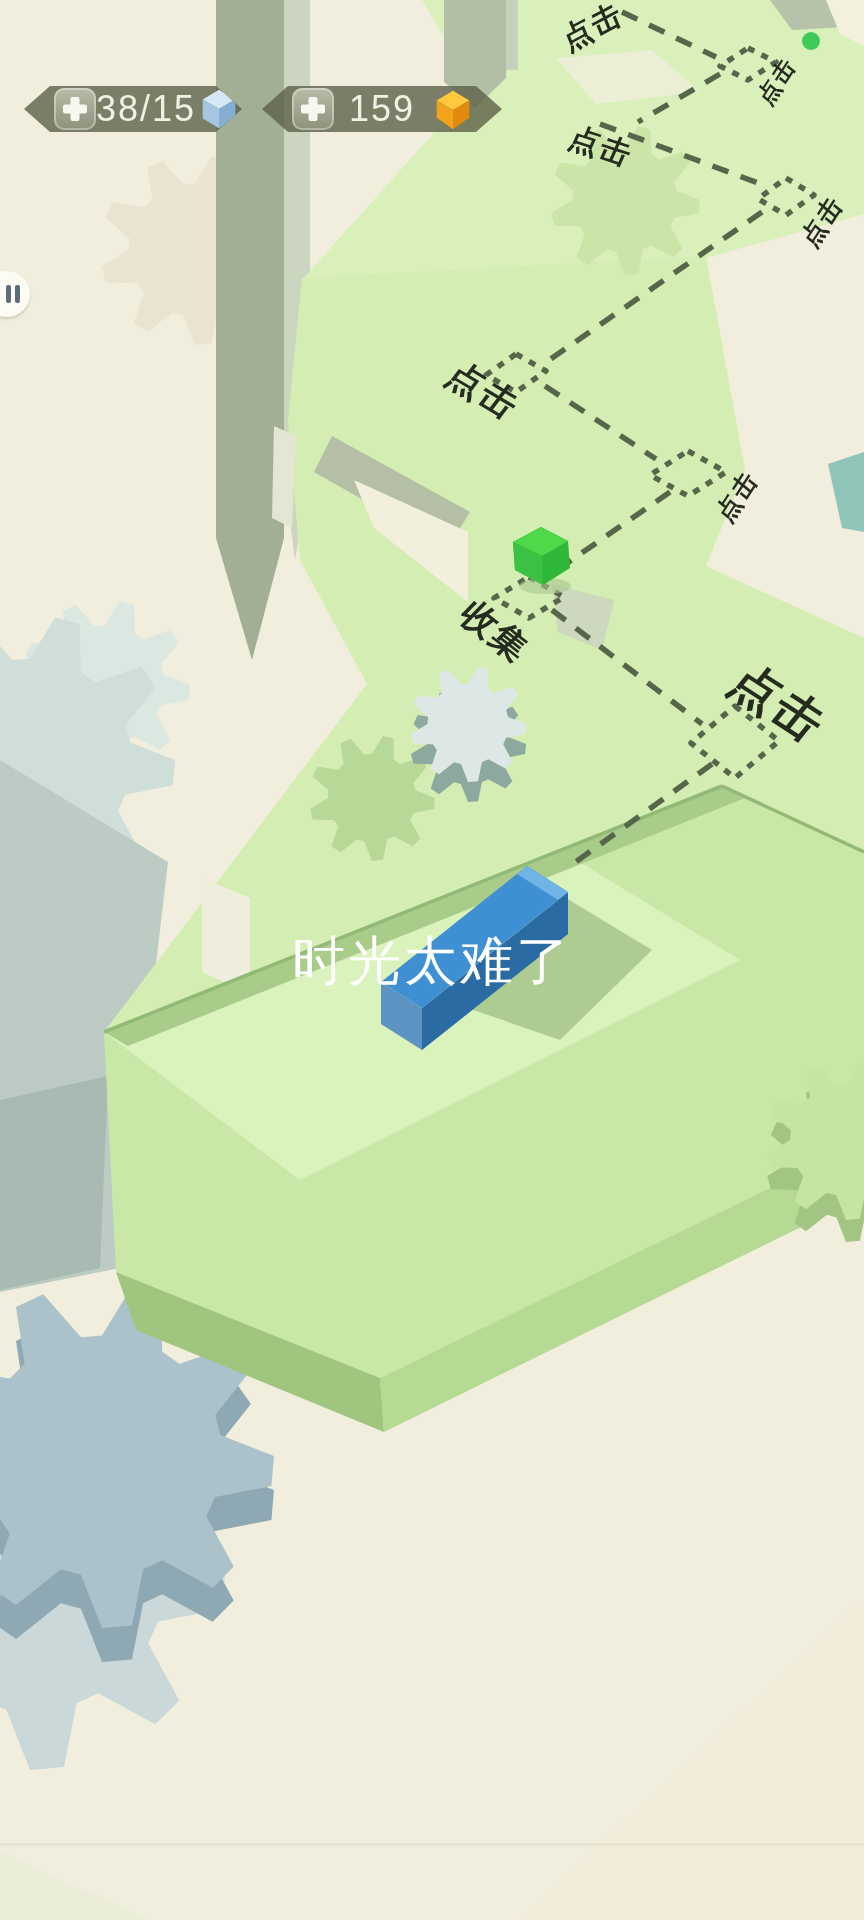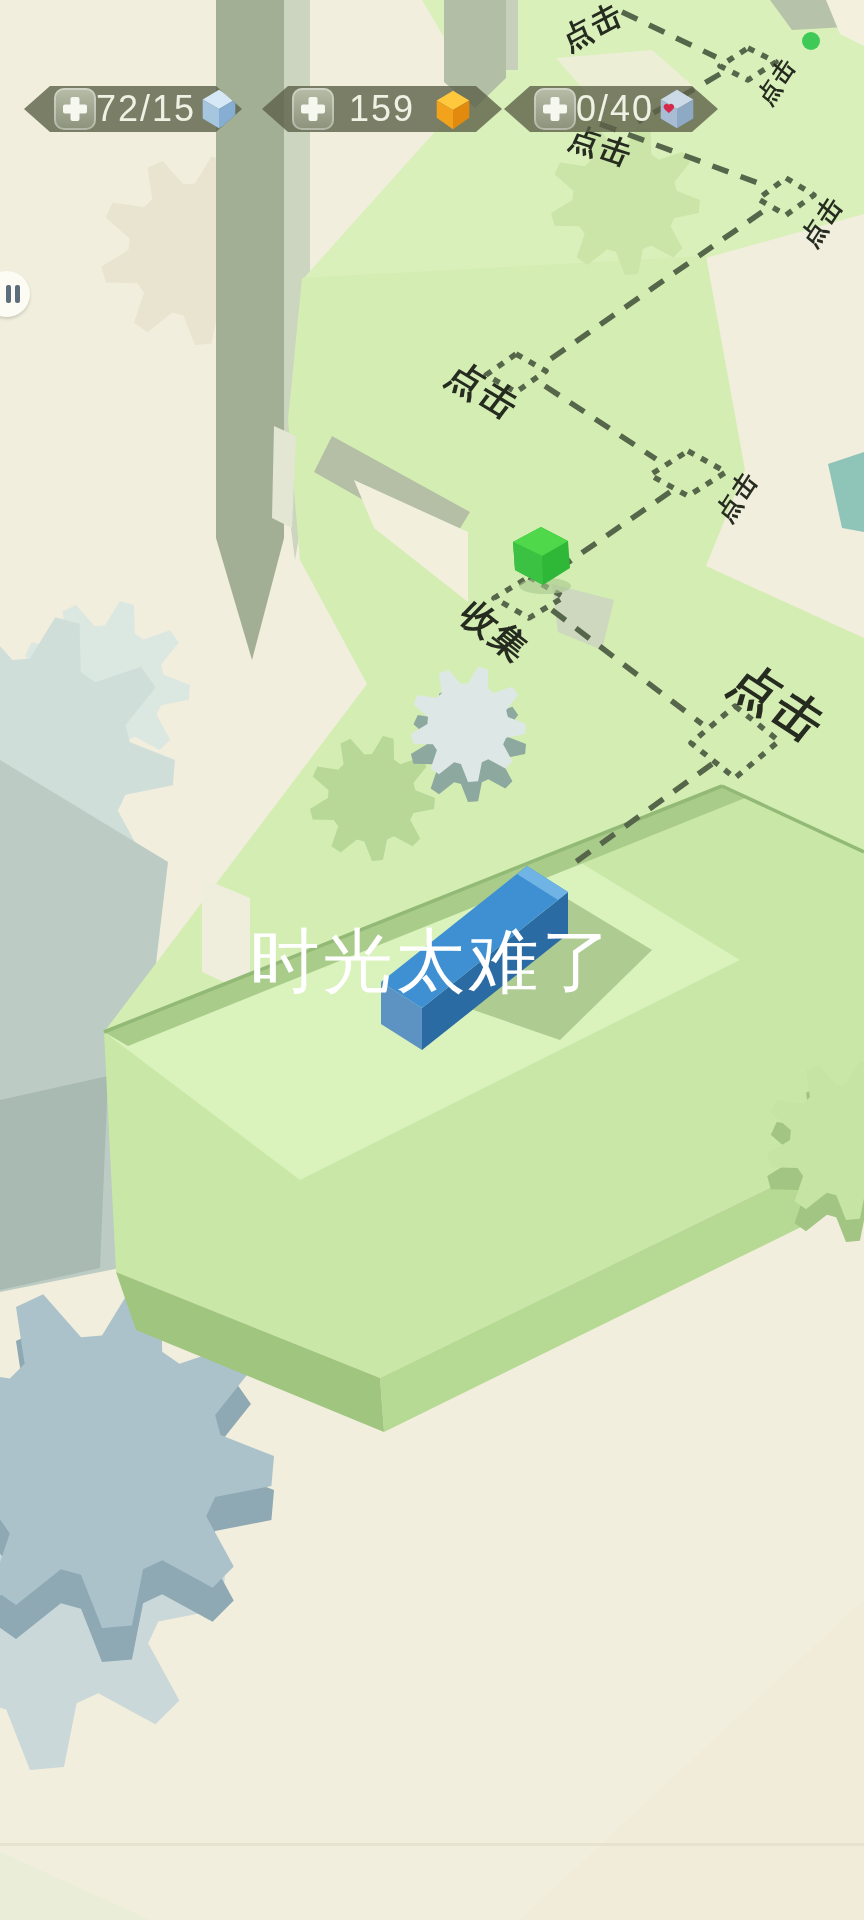--- a/index.html
+++ b/index.html
@@ -14,21 +14,21 @@
   .lbl{
     position:absolute;color:#262b20;font-weight:700;white-space:nowrap;
     transform:translate(-50%,-50%) rotate(var(--rot)) skewX(-6deg);
     letter-spacing:2px;
     font-family:"DejaVu Sans",sans-serif;
   }
 
   
   .banner{
     position:absolute;left:50%;top:962px;transform:translate(-50%,-50%);
-    color:#ffffff;font-size:70px;letter-spacing:3px;font-weight:500;
+    color:#ffffff;font-size:53px;letter-spacing:3px;font-weight:500;
     white-space:nowrap;font-family:"DejaVu Sans",sans-serif;
   }
 
   
   .hud{position:absolute;left:0;top:86px;width:100%;height:46px;}
   .badge{
     position:absolute;height:46px;display:flex;align-items:center;
     justify-content:space-between;padding:0 26px 0 30px;box-sizing:border-box;
     background:rgba(93,98,73,0.80);color:#eef1e3;
     clip-path:polygon(0 50%,26px 0,calc(100% - 26px) 0,100% 50%,calc(100% - 26px) 100%,26px 100%);
@@ -177,48 +177,38 @@
   <div class="lbl" style="left:737px;top:496px;font-size:25px;--rot:-57deg">点击</div>
   <div class="lbl" style="left:495px;top:632px;font-size:36px;--rot:38deg">收集</div>
   <div class="lbl" style="left:778px;top:703px;font-size:48px;--rot:33deg">点击</div>
 
   <div class="banner">时光太难了</div>
 
   <div class="hud">
 
     <div class="badge" style="left:24px;width:218px;">
       <div class="plus"></div>
-      <div class="val">72/15</div>
+      <div class="val">38/15</div>
       <svg class="cicon" width="46" height="48" viewBox="0 0 48 48">
         <polygon points="7,14 24,4 41,14 24,24" fill="#d6e8f5"></polygon>
         <polygon points="7,14 24,24 24,44 7,34" fill="#a6c6e0"></polygon>
         <polygon points="24,24 41,14 41,34 24,44" fill="#85aed2"></polygon>
       </svg>
     </div>
 
     <div class="badge" style="left:262px;width:240px;">
       <div class="plus"></div>
       <div class="val">159</div>
       <svg class="cicon" width="46" height="48" viewBox="0 0 48 48">
         <polygon points="7,15 24,5 41,15 24,25" fill="#ffc83d"></polygon>
         <polygon points="7,15 24,25 24,45 7,33" fill="#f3a21c"></polygon>
         <polygon points="24,25 41,15 41,33 24,45" fill="#e18a0e"></polygon>
       </svg>
     </div>
 
-    <div class="badge" style="left:504px;width:214px;">
-      <div class="plus"></div>
-      <div class="val">0/40</div>
-      <svg class="cicon" width="46" height="48" viewBox="0 0 48 48">
-        <polygon points="7,14 24,4 41,14 24,24" fill="#ccdae8"></polygon>
-        <polygon points="7,14 24,24 24,44 7,34" fill="#a8bdd4"></polygon>
-        <polygon points="24,24 41,14 41,34 24,44" fill="#8ea9c4"></polygon>
-        <path d="M15.5,28.5 c-2.4,-2.6 -5.5,-4.2 -5.5,-7 a3.1,3.1 0 0 1 5.5,-1.8 a3.1,3.1 0 0 1 5.5,1.8 c0,2.8 -3.1,4.4 -5.5,7 z" fill="#d62a4c"></path>
-      </svg>
-    </div>
 
   </div>
 
   <div class="pause">
     <div class="pbar b1"></div>
     <div class="pbar b2"></div>
   </div>
 
 </div>
 

